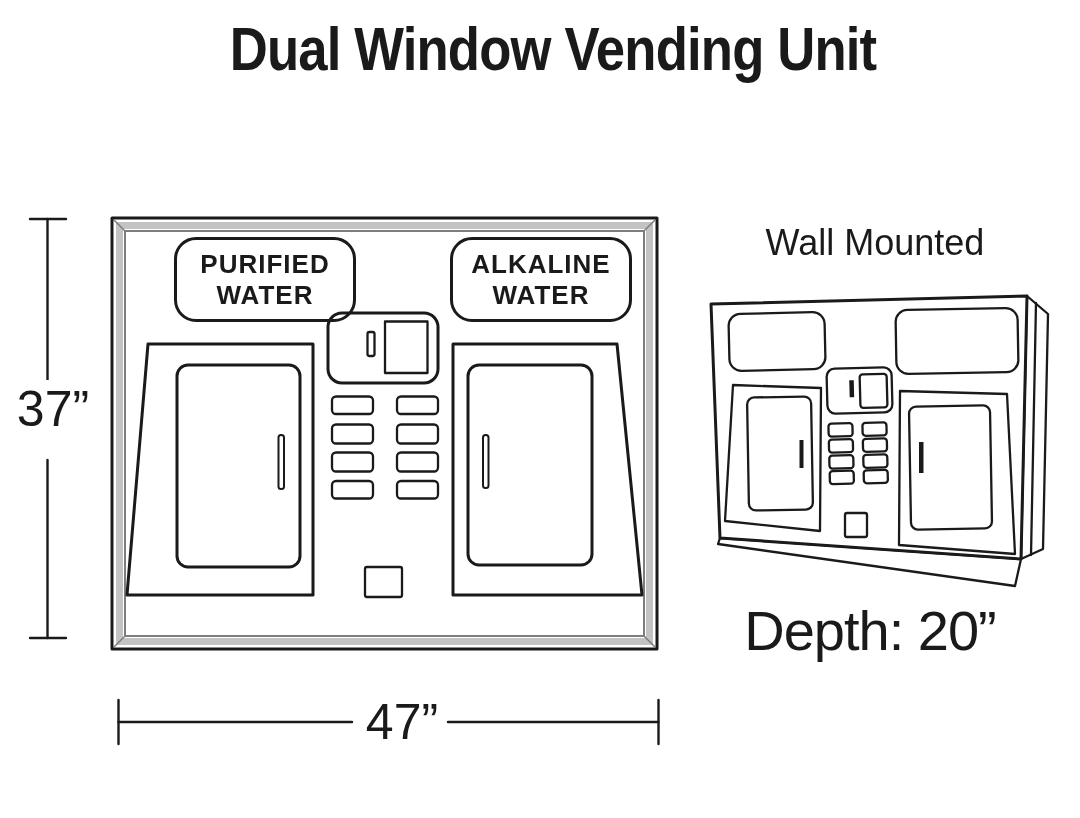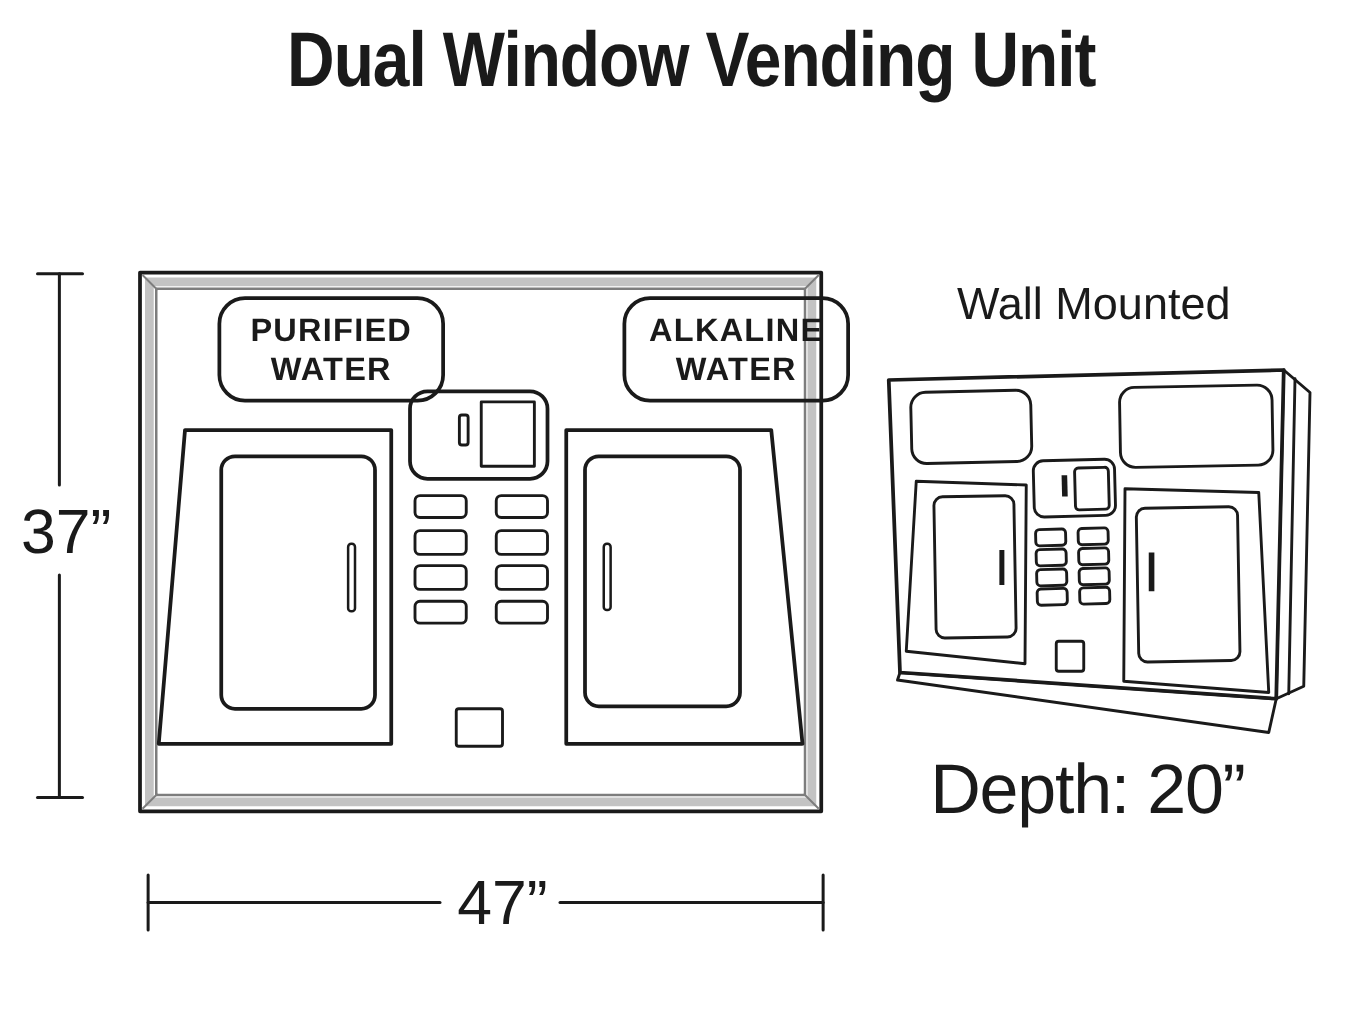--- a/index.html
+++ b/index.html
@@ -35,29 +35,29 @@
     width:182px;height:85px;
     border:3px solid var(--ink);
     border-radius:22px;
     box-sizing:border-box;
     display:flex;align-items:center;justify-content:center;
     text-align:center;
     font-weight:bold;font-size:26px;line-height:1.18;letter-spacing:1px;
     padding:0 24px;
   }
   #label-purified{left:138px;top:237px;margin-left:36px;}
-  #label-alkaline{left:450px;top:237px;margin-left:48px;}
+  #label-alkaline{left:450px;top:237px;}
   .dim-label{
     font-size:50px;
     transform:translate(-50%,-50%);
     white-space:nowrap;
     background:var(--bg);
     padding:0 4px;
   }
-  #dim-height{left:53px;top:425px;}
+  #dim-height{left:53px;top:409px;}
   #dim-width{left:402px;top:722px;}
   #wall-mounted{
     left:875px;top:222px;
     transform:translateX(-50%);
     font-size:36px;white-space:nowrap;
   }
   #depth-label{
     left:870px;top:598px;
     transform:translateX(-50%);
     font-size:56px;letter-spacing:-1px;white-space:nowrap;

